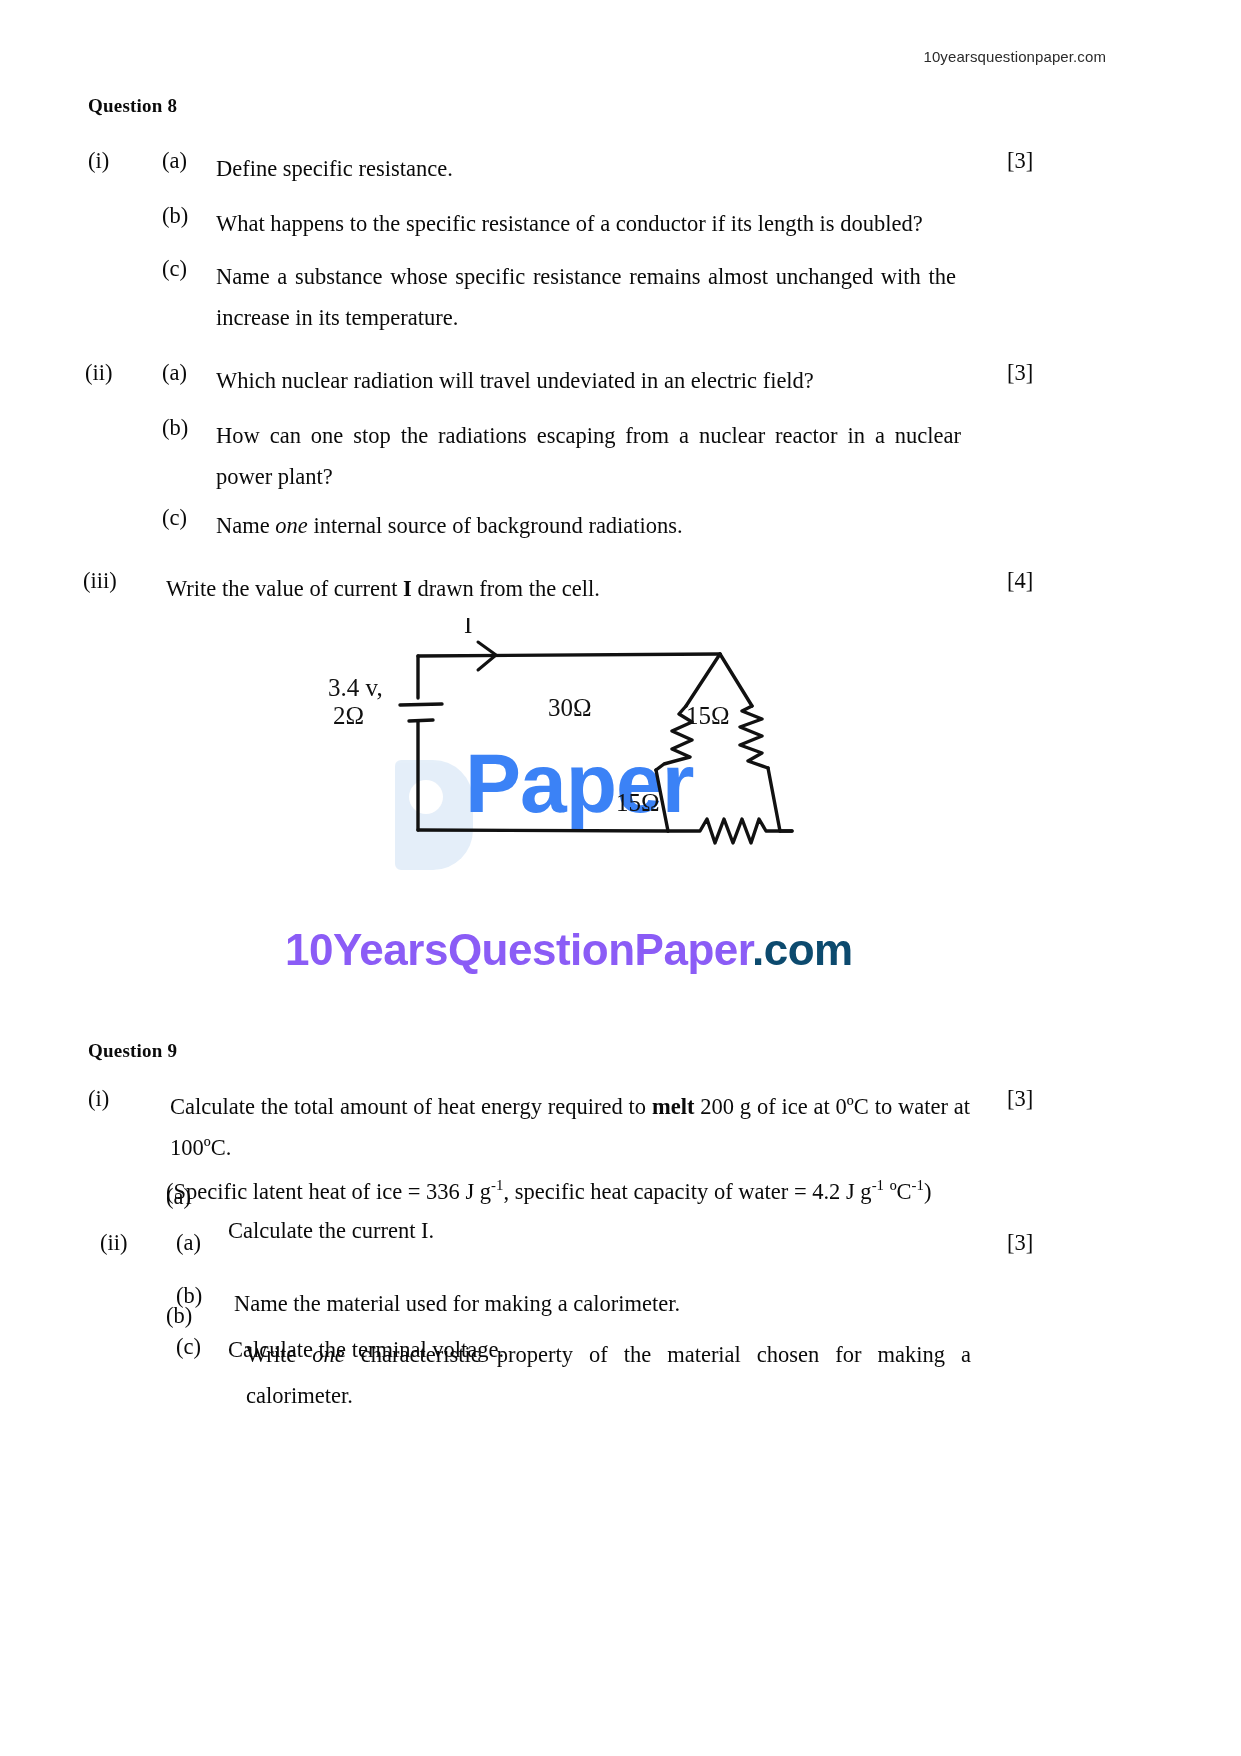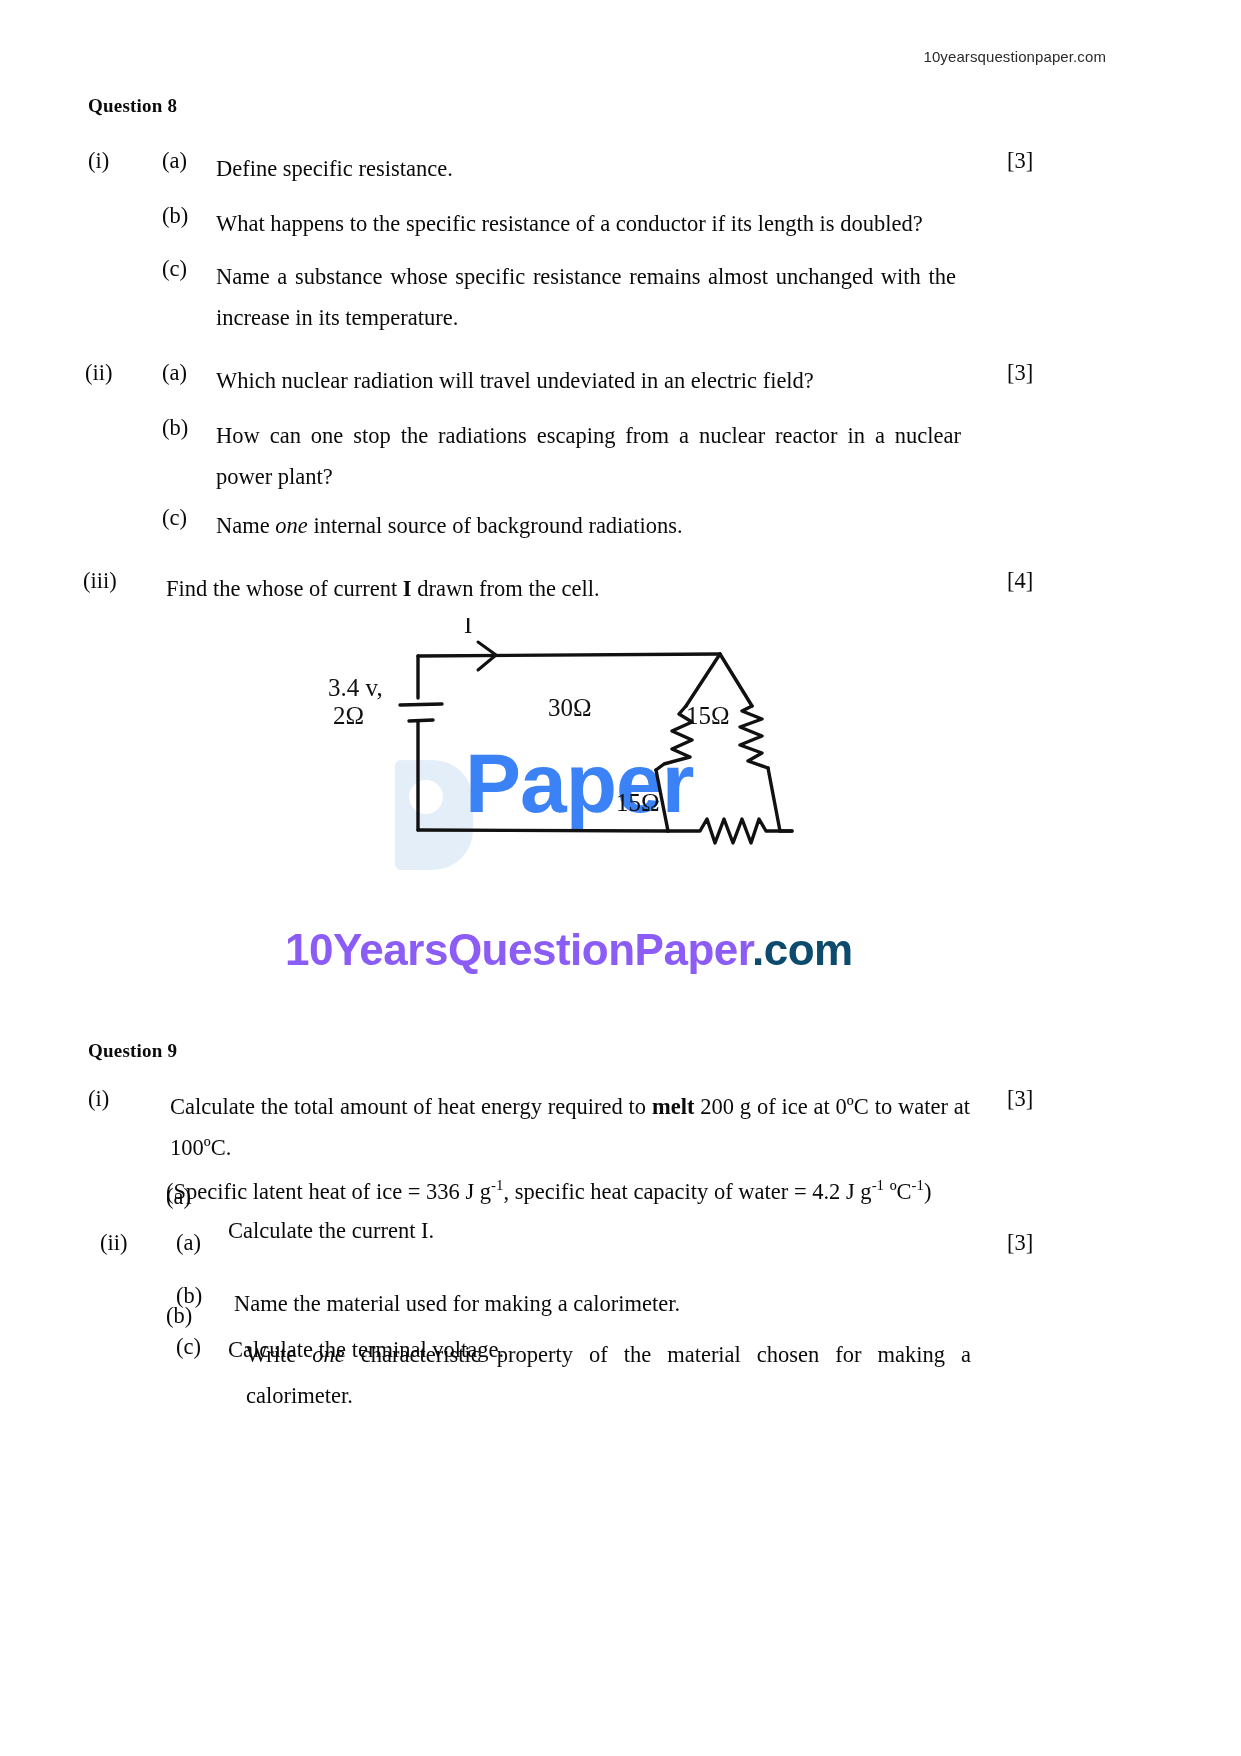--- a/index.html
+++ b/index.html
@@ -158,21 +158,21 @@
   <div class="txt" style="left:216px; top:360px; width:760px;">Which nuclear radiation will travel undeviated in an electric field?</div>
 
   <div class="ln" style="left:162px; top:415px;">(b)</div>
   <div class="txt just" style="left:216px; top:415px; width:745px;">How can one stop the radiations escaping from a nuclear reactor in a nuclear power plant?</div>
 
   <div class="ln" style="left:162px; top:505px;">(c)</div>
   <div class="txt" style="left:216px; top:505px; width:760px;"><span>Name</span> <i class="ital">one</i> <span>internal source of background radiations.</span></div>
 
   <div class="rn" style="left:83px; top:568px;">(iii)</div>
   <div class="marks" style="left:1007px; top:568px;">[4]</div>
-  <div class="txt" style="left:166px; top:568px; width:780px;"><span>Find the whose of current</span> <b class="bold">I</b> <span>drawn from the cell.</span></div>
+  <div class="txt" style="left:166px; top:568px; width:780px;"><span>Write the value of current</span> <b class="bold">I</b> <span>drawn from the cell.</span></div>
 
   <div class="wm-logo"></div>
   <div class="wm-paper">Paper</div>
   <div class="wm-bottom"><span class="g">10YearsQuestionPaper</span><span class="b">.com</span></div>
 
   <div class="figure above">
     <svg width="560" height="300" viewBox="0 0 560 300" xmlns="http://www.w3.org/2000/svg">
       <g stroke="#111111" stroke-width="3.4" fill="none" stroke-linecap="round" stroke-linejoin="round">
 
         <path d="M118,38 L420,36"></path>

